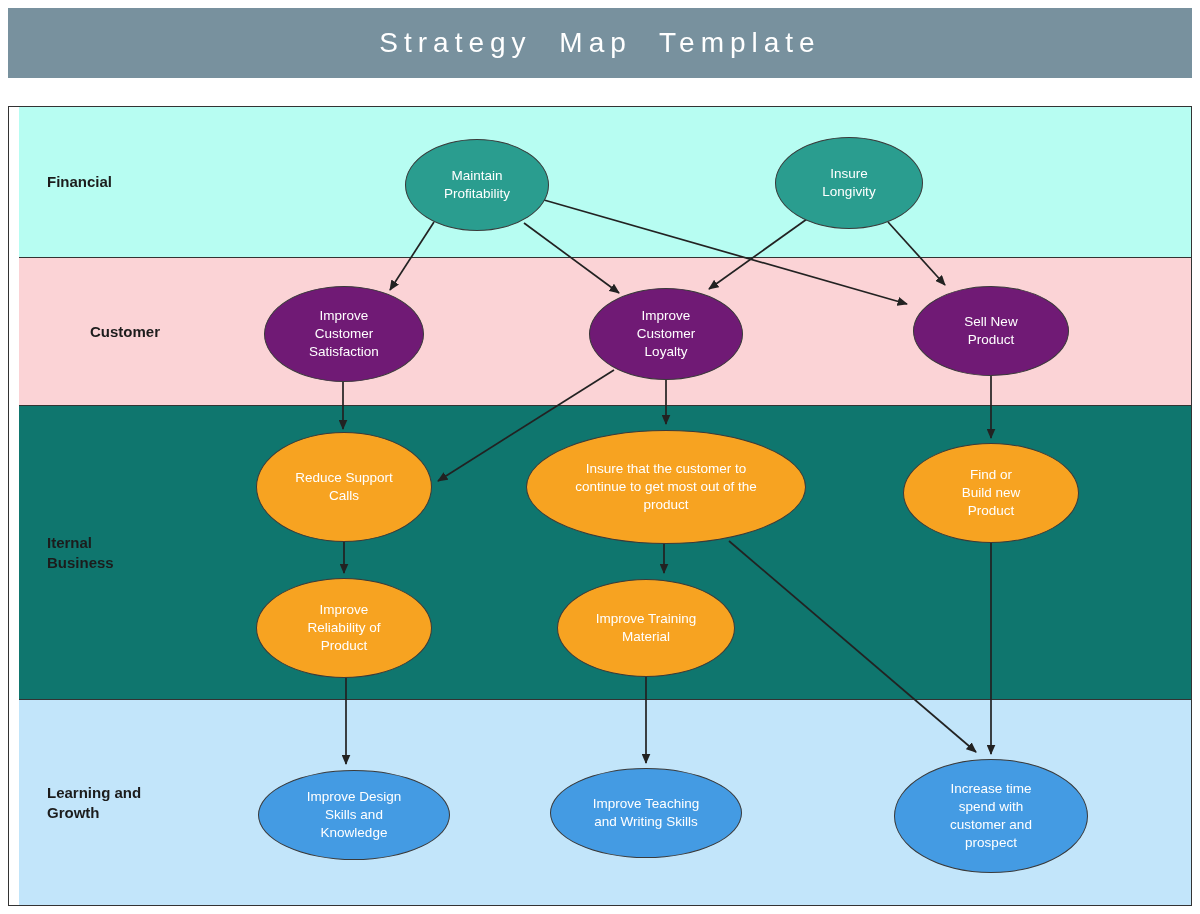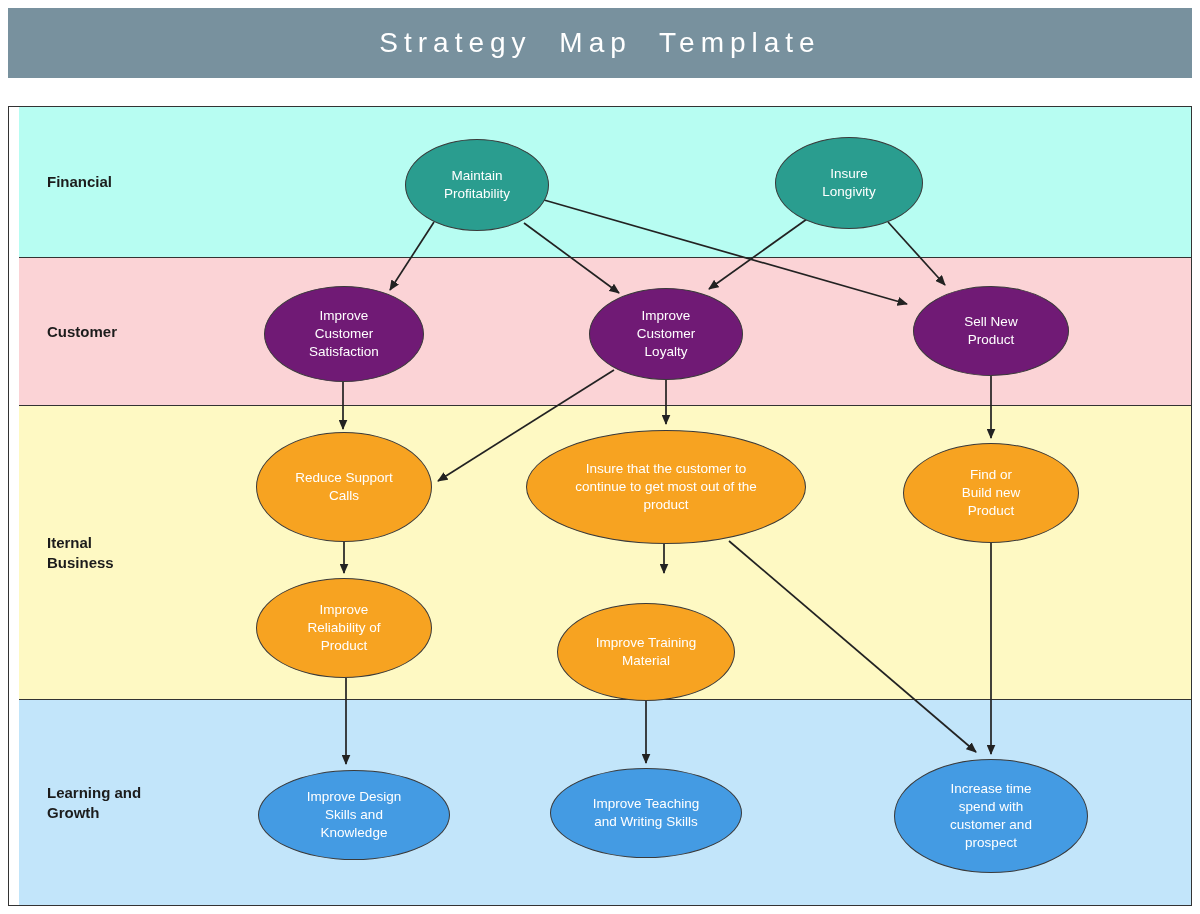--- a/index.html
+++ b/index.html
@@ -12,28 +12,28 @@
     margin:0;color:#ffffff;font-size:28px;font-weight:normal;
     letter-spacing:6px;word-spacing:14px;
   }
   .diagram{
     position:absolute;left:8px;top:106px;width:1184px;height:800px;
     border:1px solid #333;box-sizing:border-box;background:#fff;padding-left:10px;
   }
   .band{position:relative;width:100%;box-sizing:border-box;}
   .band-financial{height:151px;background:#b7fdf2;border-bottom:1px solid #333;}
   .band-customer{height:148px;background:#fbd3d6;border-bottom:1px solid #333;}
-  .band-internal{height:294px;background:#fef9c3;border-bottom:1px solid #333;}
+  .band-internal{height:294px;background:#0f766e;border-bottom:1px solid #333;}
   .band-learning{height:205px;background:#c2e5fa;}
   .band-label{
     position:absolute;left:28px;top:50%;transform:translateY(-50%);
     font-size:15px;font-weight:bold;color:#1c1c1c;line-height:1.35;
   }
   .band-financial .band-label{width:80px;}
-  .band-customer .band-label{width:90px;}
+  .band-customer .band-label{width:90px;margin-left:43px;}
   .band-internal .band-label{width:70px;}
   .band-learning .band-label{width:104px;}
   .arrows{position:absolute;left:0;top:0;width:1182px;height:798px;pointer-events:none;}
   .node{
     position:absolute;border:1.6px solid #3a3a3a;border-radius:50%;
     display:flex;align-items:center;justify-content:center;text-align:center;
     color:#ffffff;font-size:13.5px;line-height:1.32;box-sizing:border-box;
   }
   .node-teal{background:#2a9d8f;}
   .node-red{background:#701a75;}
@@ -98,21 +98,21 @@
   <div class="node node-red" style="left:904px;top:179px;width:156px;height:90px;padding:0 40px;">Sell New Product</div>
 
   <div class="node node-orange" style="left:247px;top:325px;width:176px;height:110px;padding:0 26px;">Reduce Support Calls</div>
 
   <div class="node node-orange" style="left:517px;top:323px;width:280px;height:114px;padding:0 44px;">Insure that the customer to continue to get most out of the product</div>
 
   <div class="node node-orange" style="left:894px;top:336px;width:176px;height:100px;padding:0 50px;">Find or Build new Product</div>
 
   <div class="node node-orange" style="left:247px;top:471px;width:176px;height:100px;padding:0 42px;">Improve Reliability of Product</div>
 
-  <div class="node node-orange" style="left:548px;top:496px;width:178px;height:98px;padding:0 30px;">Improve Training Material</div>
+  <div class="node node-orange" style="left:548px;top:472px;width:178px;height:98px;padding:0 30px;">Improve Training Material</div>
 
   <div class="node node-blue" style="left:249px;top:663px;width:192px;height:90px;padding:0 44px;">Improve Design Skills and Knowledge</div>
 
   <div class="node node-blue" style="left:541px;top:661px;width:192px;height:90px;padding:0 36px;">Improve Teaching and Writing Skills</div>
 
   <div class="node node-blue" style="left:885px;top:652px;width:194px;height:114px;padding:0 48px;">Increase time spend with customer and prospect</div>
 
 </div>
 
 </body></html>

